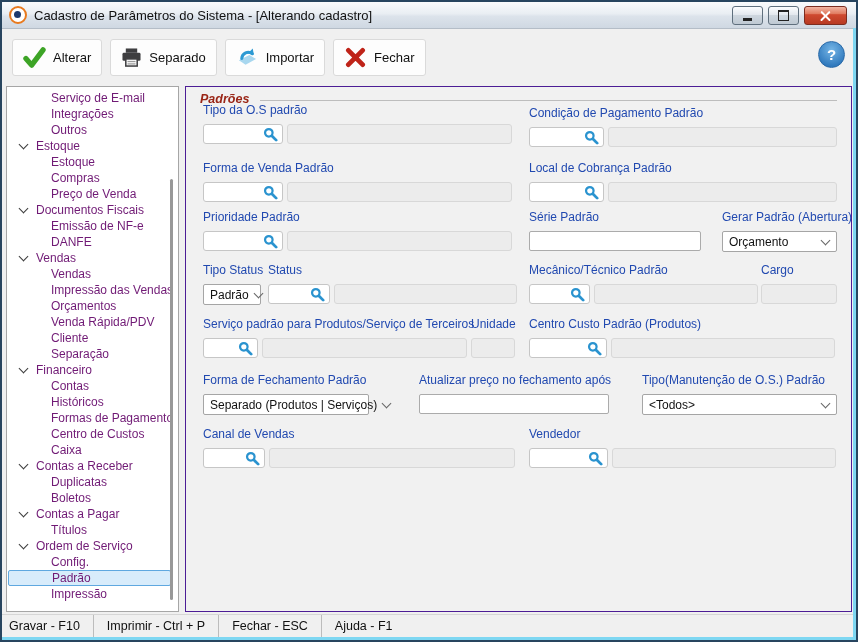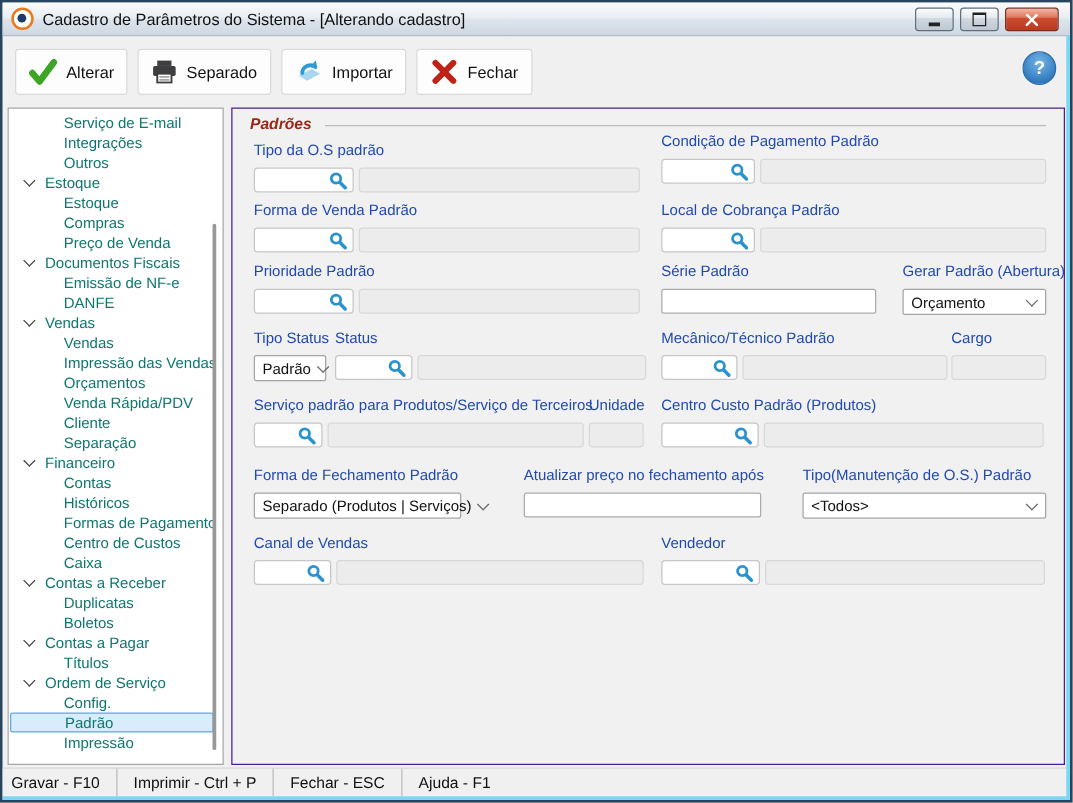--- a/index.html
+++ b/index.html
@@ -30,21 +30,21 @@
   .toolbar{position:absolute;left:0;top:26px;right:0;height:58px;display:flex;gap:8px;align-items:center;padding-left:10px;}
   .tbtn{height:37px;min-width:87px;background:#fdfdfd;border:1px solid #dadada;border-radius:3px;
     display:flex;align-items:center;justify-content:center;gap:7px;padding:0 10px;font-size:13px;color:#111;box-sizing:border-box;}
   .help{position:absolute;right:11px;top:39px;width:27px;height:27px;border-radius:50%;
     background:radial-gradient(circle at 50% 32%,#74b5e6,#3079bd 75%,#2a6aa8);color:#fff;font-weight:bold;
     font-size:15px;display:flex;align-items:center;justify-content:center;border:1px solid #2a6aa8;box-sizing:border-box;}
 
   
   .tree{position:absolute;left:4px;top:84px;width:173px;height:526px;background:#fff;border:1px solid #a6a6a6;
     box-sizing:border-box;padding-top:3px;overflow:hidden;}
-  .ti{height:16px;display:flex;align-items:center;font-size:12px;color:#0f766e;white-space:nowrap;box-sizing:border-box;}
+  .ti{height:16px;display:flex;align-items:center;font-size:12px;color:#701a75;white-space:nowrap;box-sizing:border-box;}
   .ti.parent{padding-left:13px;gap:9px;}
   .ti.child{padding-left:44px;}
   .tchev{width:6px;height:6px;border-right:1.6px solid #3c3c3c;border-bottom:1.6px solid #3c3c3c;
     transform:rotate(45deg);margin-top:-4px;flex:0 0 auto;}
   .ti.selected{background:#d8ecfb;border:1px solid #5fa8e0;border-radius:2px;margin:0 7px 0 1px;padding-left:43px;}
   .sbthumb{position:absolute;left:163px;top:92px;width:3px;height:421px;background:#989898;border-radius:2px;}
 
   
   .main{position:absolute;left:183px;top:84px;width:667px;height:526px;background:#f1f1f1;border:1px solid #4c1d95;box-sizing:border-box;}
   .section-title{position:absolute;left:14px;top:5px;color:#9a2617;font-weight:bold;font-style:italic;font-size:12.5px;}
@@ -234,21 +234,21 @@
     <div class="ti child">
         <span>Impressão</span>
       </div>
     <div class="sbthumb"></div>
   </div>
 
   <div class="main">
     <div class="section-title">Padrões</div>
     <div class="section-line"></div>
 
-    <div class="fg" style="left:17px;top:26px">
+    <div class="fg" style="left:17px;top:16px">
       <div class="flabel">Tipo da O.S padrão</div>
       <div class="crow">
         <div class="lookup" style="width:80px">
             <svg width="15" height="15" viewBox="0 0 16 16">
               <circle cx="6.2" cy="6.2" r="4" fill="none" stroke="#2a93cf" stroke-width="2.4"></circle>
               <path d="M9.6 9.6 L14 14" stroke="#2a93cf" stroke-width="3" stroke-linecap="round"></path>
             </svg>
           </div>
         <div class="gray" style="width:225px"></div>
       </div>

